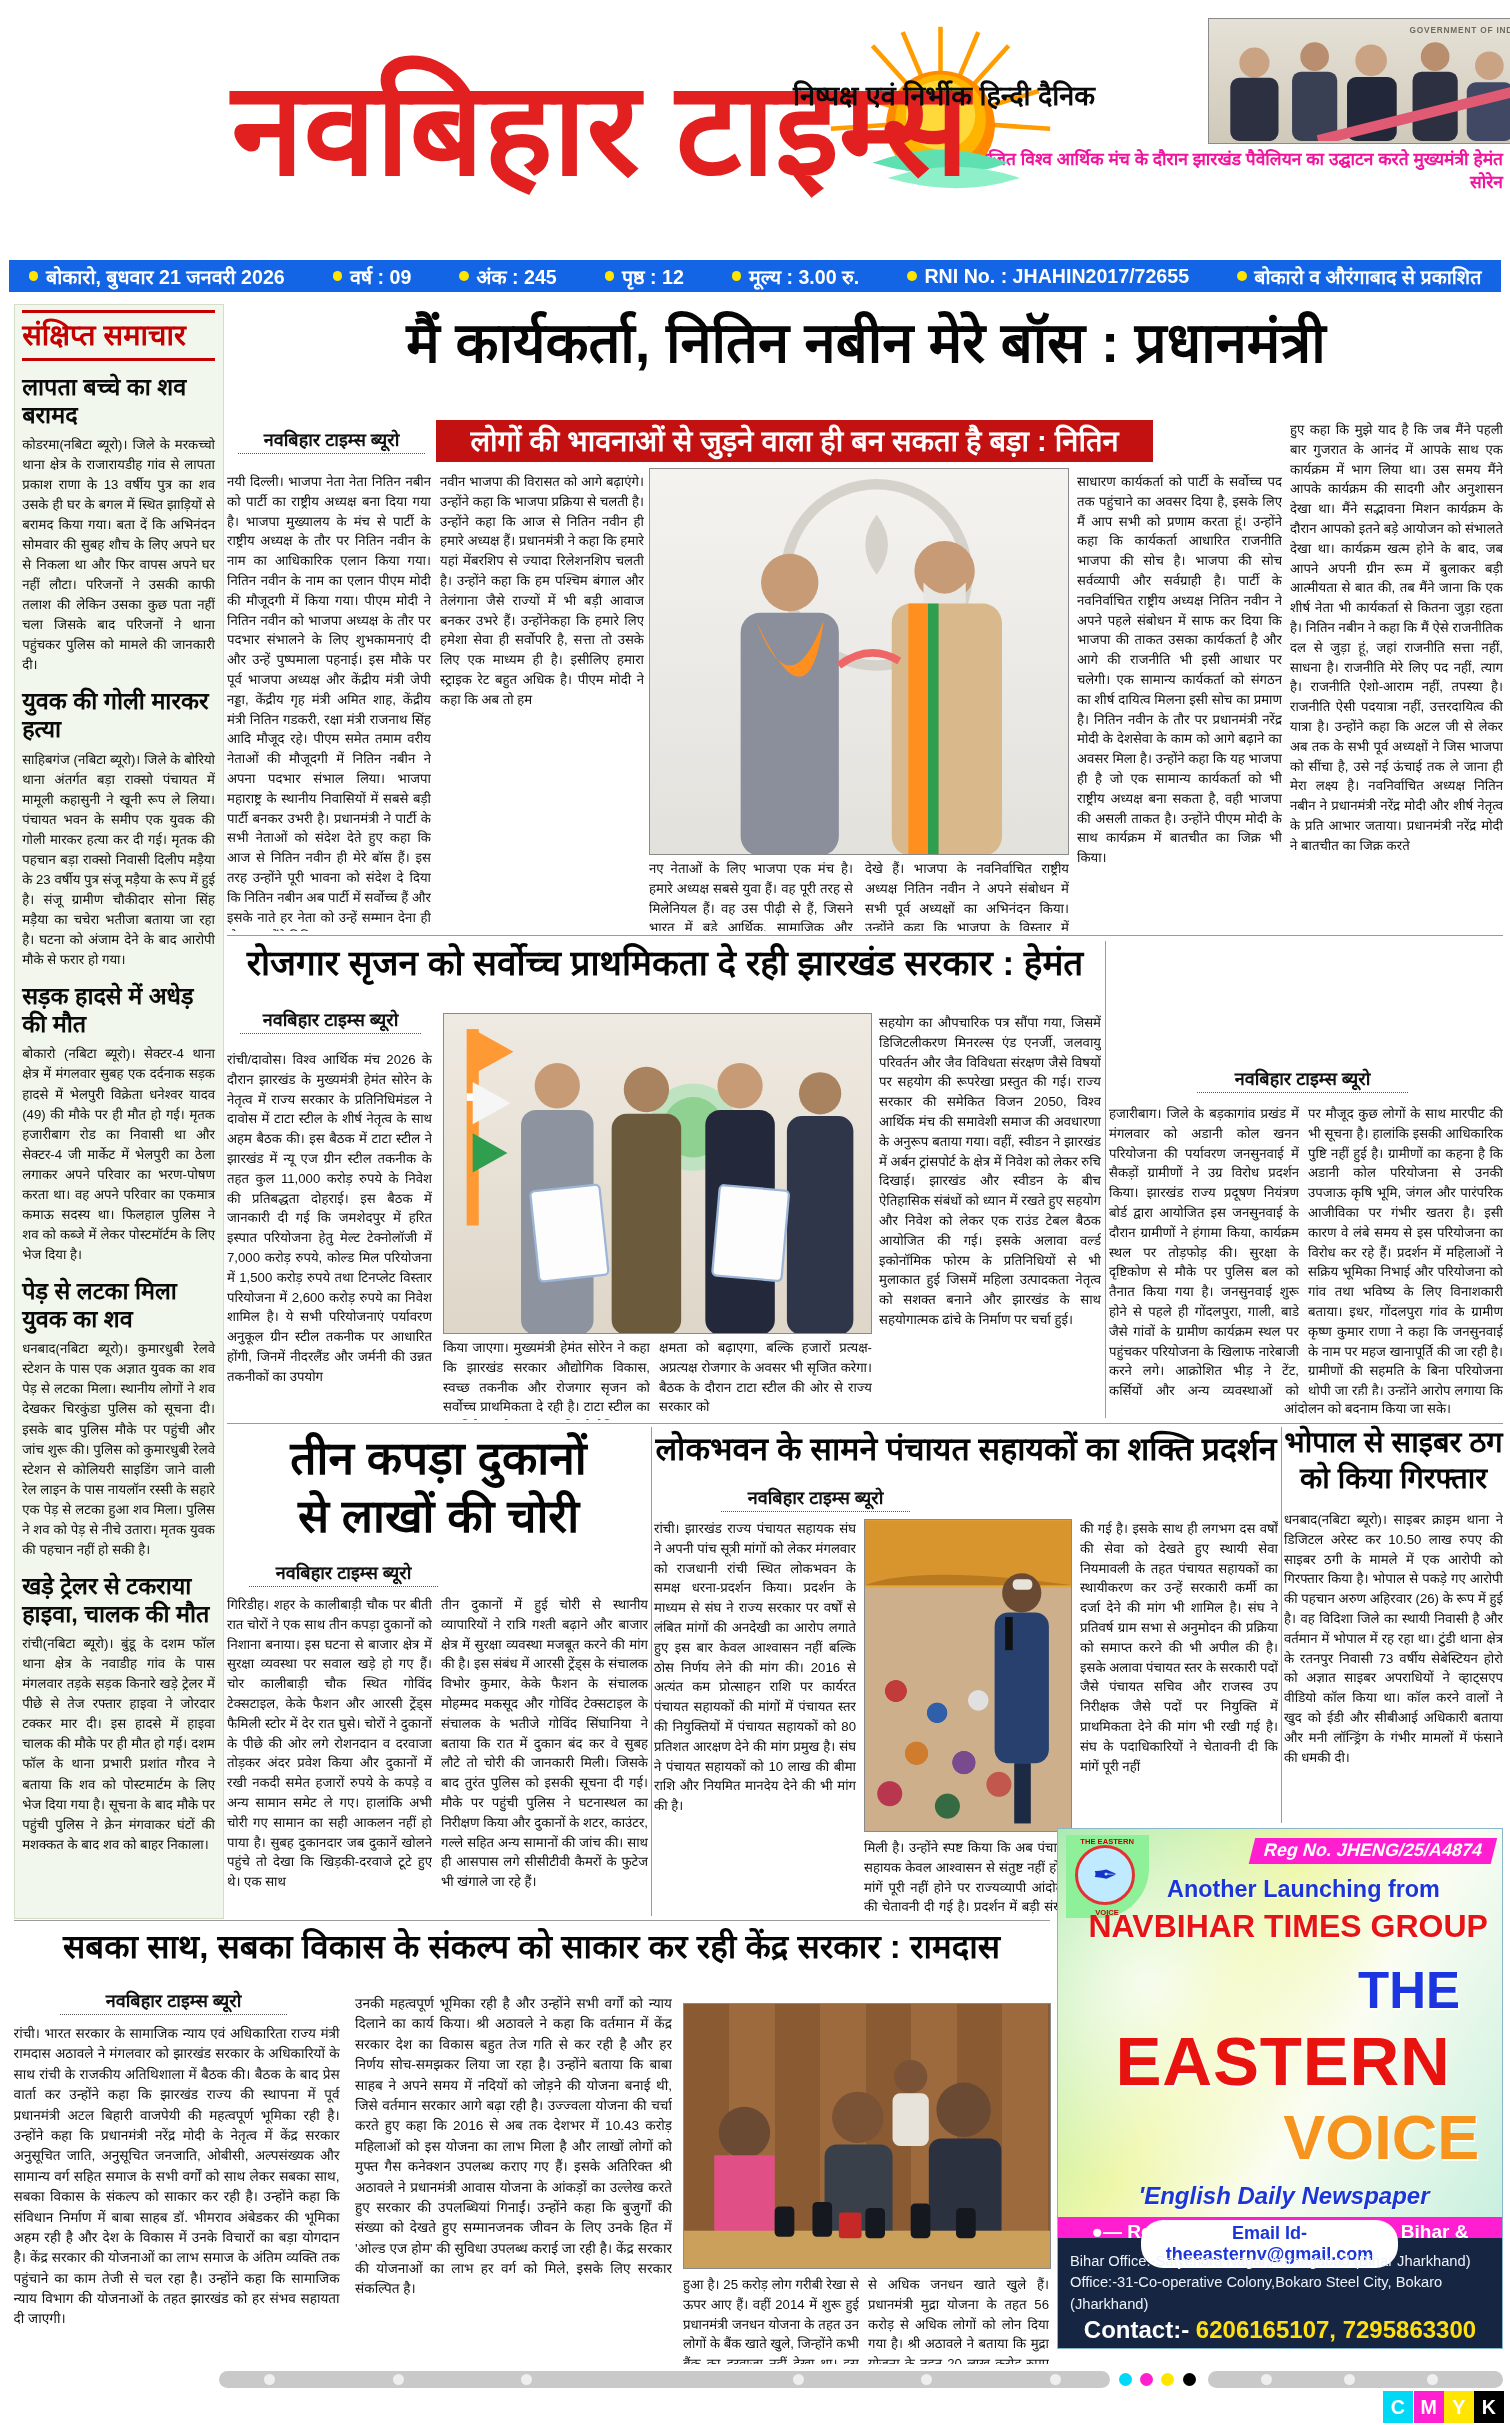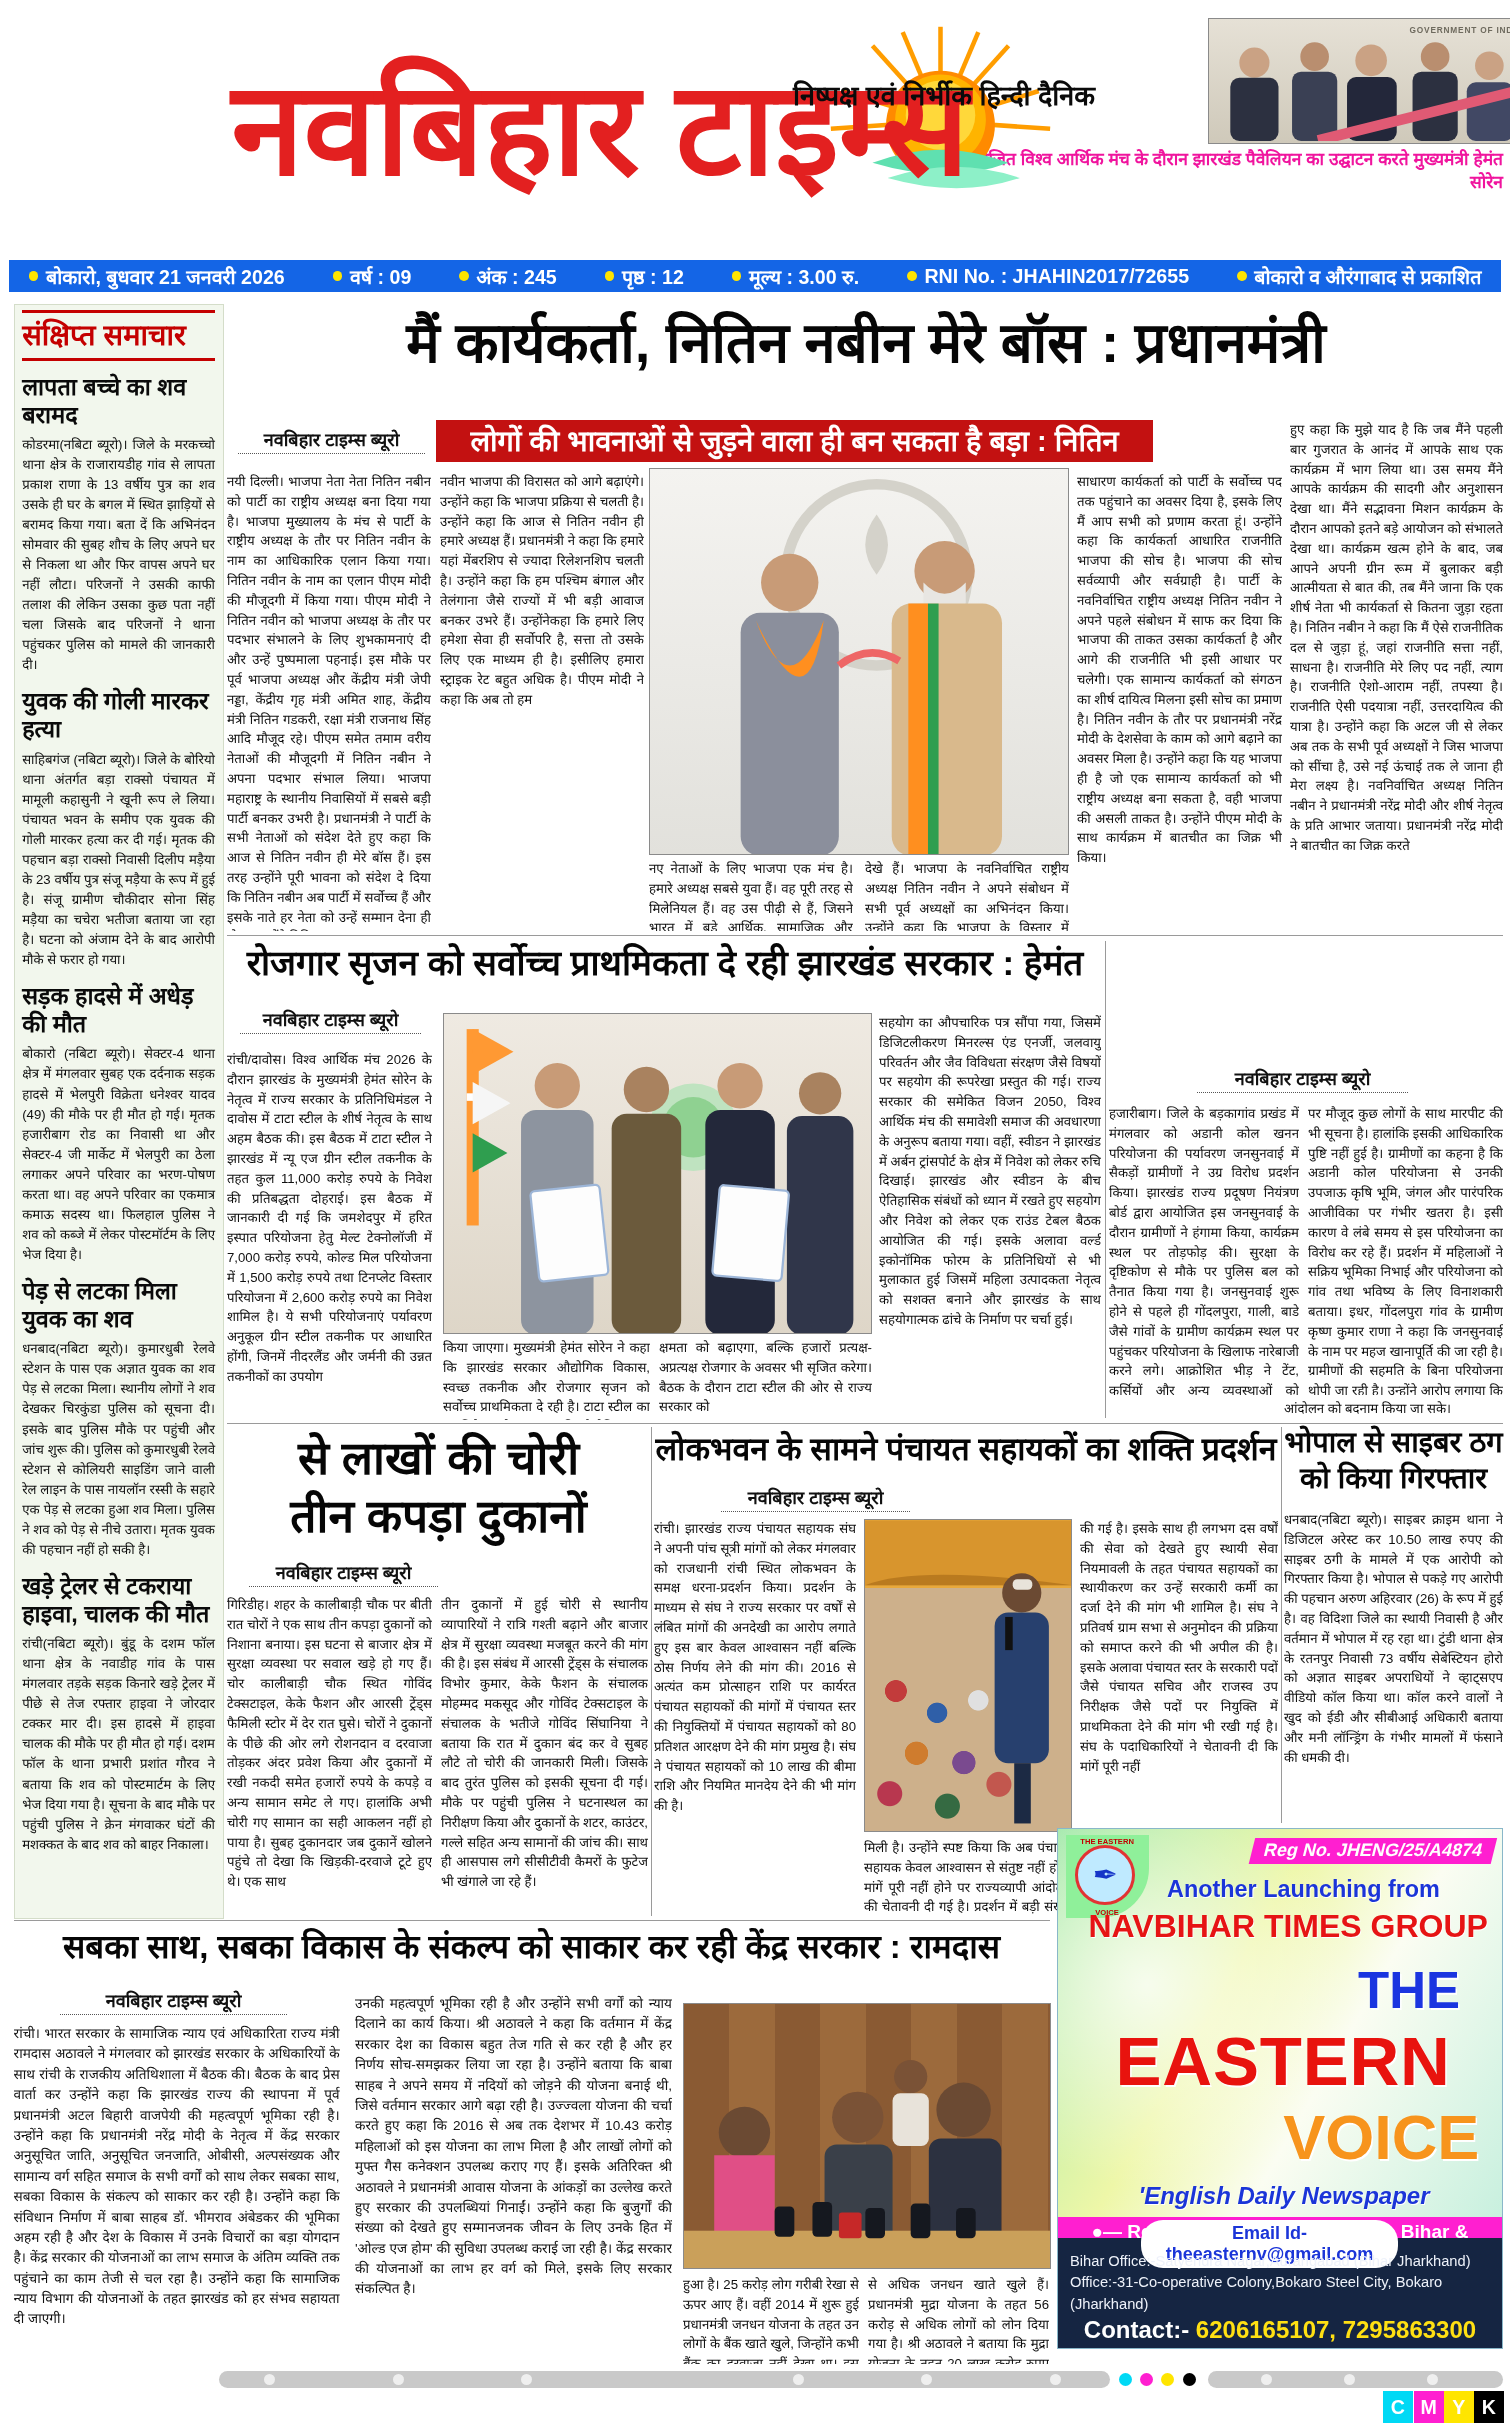--- a/index.html
+++ b/index.html
@@ -227,22 +227,22 @@
   <div class="rule-v" style="left:1105px; top:941px; height:477px;"></div>
 
   <div class="abs byline" style="left:1197px; top:1066px; width:211px;">नवबिहार टाइम्स ब्यूरो</div>
   <div class="abs bt" style="left:1109px; top:1104px; width:190px; height:291px;">हजारीबाग। जिले के बड़कागांव प्रखंड में मंगलवार को अडानी कोल खनन परियोजना की पर्यावरण जनसुनवाई में सैकड़ों ग्रामीणों ने उग्र विरोध प्रदर्शन किया। झारखंड राज्य प्रदूषण नियंत्रण बोर्ड द्वारा आयोजित इस जनसुनवाई के दौरान ग्रामीणों ने हंगामा किया, कार्यक्रम स्थल पर तोड़फोड़ की। सुरक्षा के दृष्टिकोण से मौके पर पुलिस बल को तैनात किया गया है। जनसुनवाई शुरू होने से पहले ही गोंदलपुरा, गाली, बाडे जैसे गांवों के ग्रामीण कार्यक्रम स्थल पर पहुंचकर परियोजना के खिलाफ नारेबाजी करने लगे। आक्रोशित भीड़ ने टेंट, कुर्सियों और अन्य व्यवस्थाओं को क्षतिग्रस्त कर दिया, जिससे अफरातफरी मच गई। इस दौरान मंच</div>
   <div class="abs bt" style="left:1308px; top:1104px; width:195px; height:291px;">पर मौजूद कुछ लोगों के साथ मारपीट की भी सूचना है। हालांकि इसकी आधिकारिक पुष्टि नहीं हुई है। ग्रामीणों का कहना है कि अडानी कोल परियोजना से उनकी उपजाऊ कृषि भूमि, जंगल और पारंपरिक आजीविका पर गंभीर खतरा है। इसी कारण वे लंबे समय से इस परियोजना का विरोध कर रहे हैं। प्रदर्शन में महिलाओं ने सक्रिय भूमिका निभाई और परियोजना को गांव तथा भविष्य के लिए विनाशकारी बताया। इधर, गोंदलपुरा गांव के ग्रामीण कृष्ण कुमार राणा ने कहा कि जनसुनवाई के नाम पर महज खानापूर्ति की जा रही है। ग्रामीणों की सहमति के बिना परियोजना थोपी जा रही है। उन्होंने आरोप लगाया कि कार्यक्रम स्थल पर बाहरी लोगों को बैठाया गया था, ताकि</div>
   <div class="abs bt" style="left:1284px; top:1399px; width:219px; height:21px;">आंदोलन को बदनाम किया जा सके।</div>
 
   <div class="rule-h" style="left:227px; top:1423px; width:1276px;"></div>
 
   <div class="abs headline" style="left:227px; top:1430px; width:423px; font-size:46px;">
+    <div>तीन कपड़ा दुकानों</div>
     <div>से लाखों की चोरी</div>
-    <div>तीन कपड़ा दुकानों</div>
   </div>
   <div class="abs byline" style="left:249px; top:1560px; width:189px;">नवबिहार टाइम्स ब्यूरो</div>
   <div class="abs bt" style="left:227px; top:1595px; width:205px; height:323px;">गिरिडीह। शहर के कालीबाड़ी चौक पर बीती रात चोरों ने एक साथ तीन कपड़ा दुकानों को निशाना बनाया। इस घटना से बाजार क्षेत्र में सुरक्षा व्यवस्था पर सवाल खड़े हो गए हैं। चोर कालीबाड़ी चौक स्थित गोविंद टेक्सटाइल, केके फैशन और आरसी ट्रेंड्स फैमिली स्टोर में देर रात घुसे। चोरों ने दुकानों के पीछे की ओर लगे रोशनदान व दरवाजा तोड़कर अंदर प्रवेश किया और दुकानों में रखी नकदी समेत हजारों रुपये के कपड़े व अन्य सामान समेट ले गए। हालांकि अभी चोरी गए सामान का सही आकलन नहीं हो पाया है। सुबह दुकानदार जब दुकानें खोलने पहुंचे तो देखा कि खिड़की-दरवाजे टूटे हुए थे। एक साथ</div>
   <div class="abs bt" style="left:441px; top:1595px; width:207px; height:323px;">तीन दुकानों में हुई चोरी से स्थानीय व्यापारियों ने रात्रि गश्ती बढ़ाने और बाजार क्षेत्र में सुरक्षा व्यवस्था मजबूत करने की मांग की है। इस संबंध में आरसी ट्रेंड्स के संचालक विभोर कुमार, केके फैशन के संचालक मोहम्मद मकसूद और गोविंद टेक्सटाइल के संचालक के भतीजे गोविंद सिंघानिया ने बताया कि रात में दुकान बंद कर वे सुबह लौटे तो चोरी की जानकारी मिली। जिसके बाद तुरंत पुलिस को इसकी सूचना दी गई। मौके पर पहुंची पुलिस ने घटनास्थल का निरीक्षण किया और दुकानों के शटर, काउंटर, गल्ले सहित अन्य सामानों की जांच की। साथ ही आसपास लगे सीसीटीवी कैमरों के फुटेज भी खंगाले जा रहे हैं।</div>
 
   <div class="rule-v" style="left:651px; top:1427px; height:489px;"></div>
 
   <div class="abs headline" style="left:654px; top:1429px; width:624px; font-size:32px; white-space:nowrap;">लोकभवन के सामने पंचायत सहायकों का शक्ति प्रदर्शन</div>
   <div class="abs byline" style="left:721px; top:1485px; width:189px;">नवबिहार टाइम्स ब्यूरो</div>
   <div class="abs bt" style="left:654px; top:1519px; width:202px; height:397px;">रांची। झारखंड राज्य पंचायत सहायक संघ ने अपनी पांच सूत्री मांगों को लेकर मंगलवार को राजधानी रांची स्थित लोकभवन के समक्ष धरना-प्रदर्शन किया। प्रदर्शन के माध्यम से संघ ने राज्य सरकार पर वर्षों से लंबित मांगों की अनदेखी का आरोप लगाते हुए इस बार केवल आश्वासन नहीं बल्कि ठोस निर्णय लेने की मांग की। 2016 से अत्यंत कम प्रोत्साहन राशि पर कार्यरत पंचायत सहायकों की मांगों में पंचायत स्तर की नियुक्तियों में पंचायत सहायकों को 80 प्रतिशत आरक्षण देने की मांग प्रमुख है। संघ ने पंचायत सहायकों को 10 लाख की बीमा राशि और नियमित मानदेय देने की भी मांग की है।</div>

